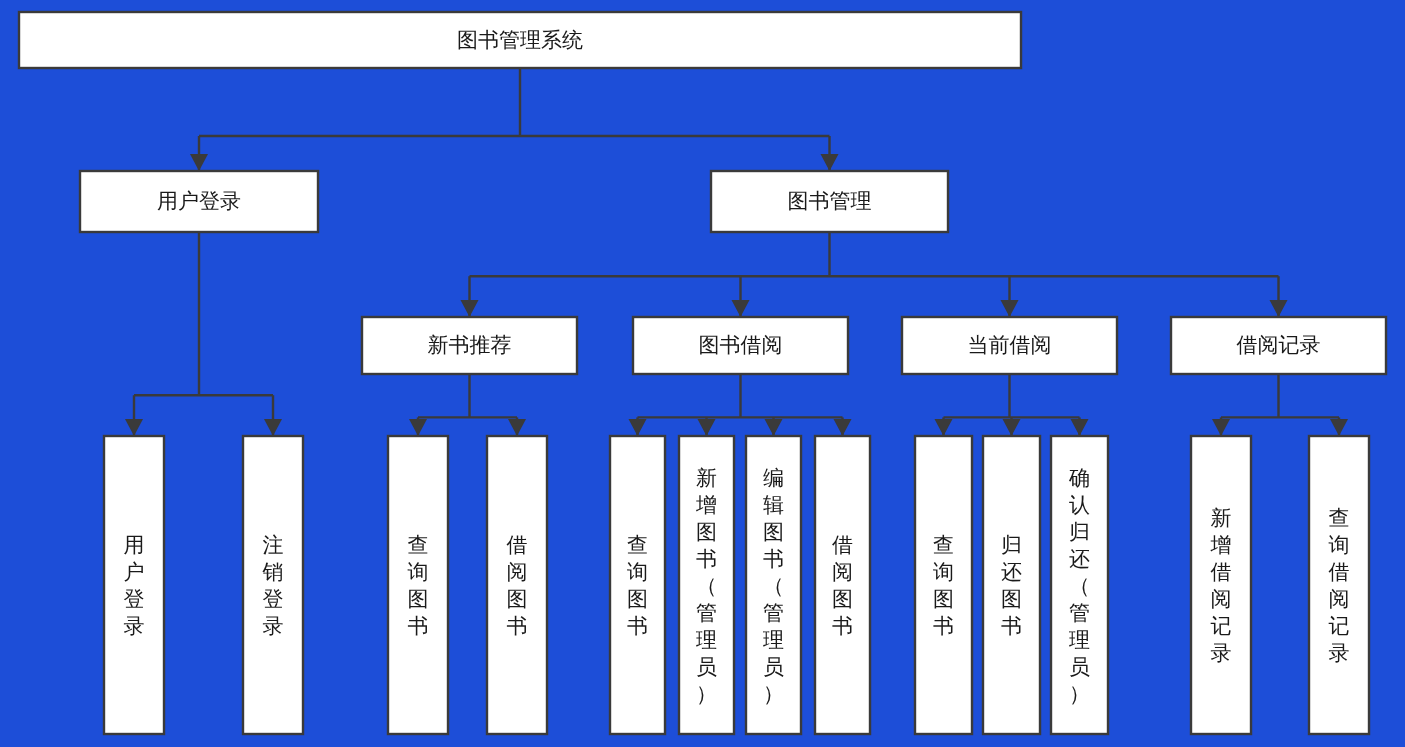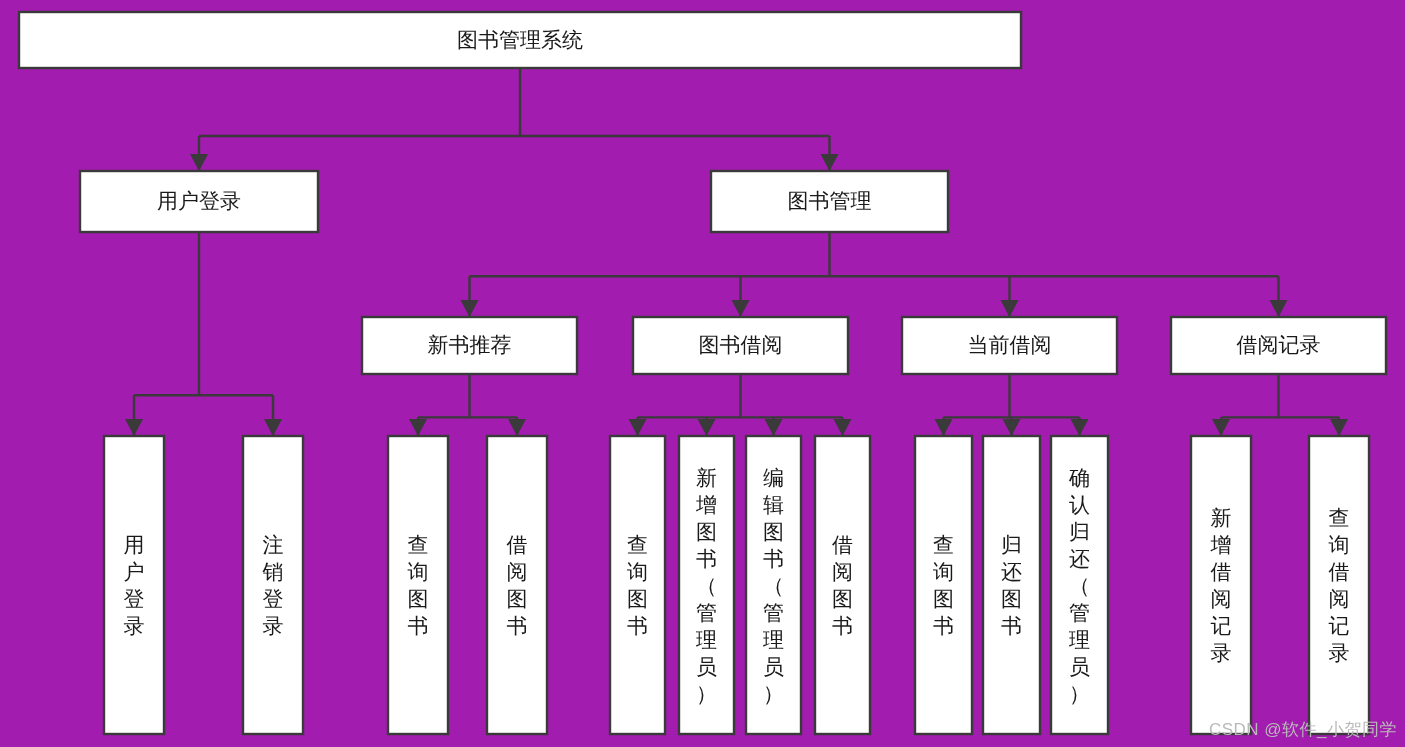--- a/index.html
+++ b/index.html
@@ -7,21 +7,21 @@
     padding: 0;
     background: #ffffff;
   }
   body {
     font-family: "Liberation Sans", "DejaVu Sans", sans-serif;
   }
   #diagram-root {
     position: relative;
     width: 1405px;
     height: 747px;
-    background: #a21caf;
+    background: #1d4ed8;
     overflow: hidden;
   }
   svg#flow {
     position: absolute;
     left: 0;
     top: 0;
     width: 1405px;
     height: 747px;
     display: block;
   }
@@ -216,15 +216,14 @@
           <rect x="1191" y="436" width="60" height="298" class="node-box"></rect>
           <text x="1221" y="525" class="node-label-vert"><tspan x="1221" dy="0">新</tspan><tspan x="1221" dy="27">增</tspan><tspan x="1221" dy="27">借</tspan><tspan x="1221" dy="27">阅</tspan><tspan x="1221" dy="27">记</tspan><tspan x="1221" dy="27">录</tspan></text>
         </g>
         <g>
           <rect x="1309" y="436" width="60" height="298" class="node-box"></rect>
           <text x="1339" y="525" class="node-label-vert"><tspan x="1339" dy="0">查</tspan><tspan x="1339" dy="27">询</tspan><tspan x="1339" dy="27">借</tspan><tspan x="1339" dy="27">阅</tspan><tspan x="1339" dy="27">记</tspan><tspan x="1339" dy="27">录</tspan></text>
         </g>
       </g>
   </svg>
 
-  <div class="watermark-text">CSDN @软件_小贺同学</div>
 
 </div>
 
 </body></html>

